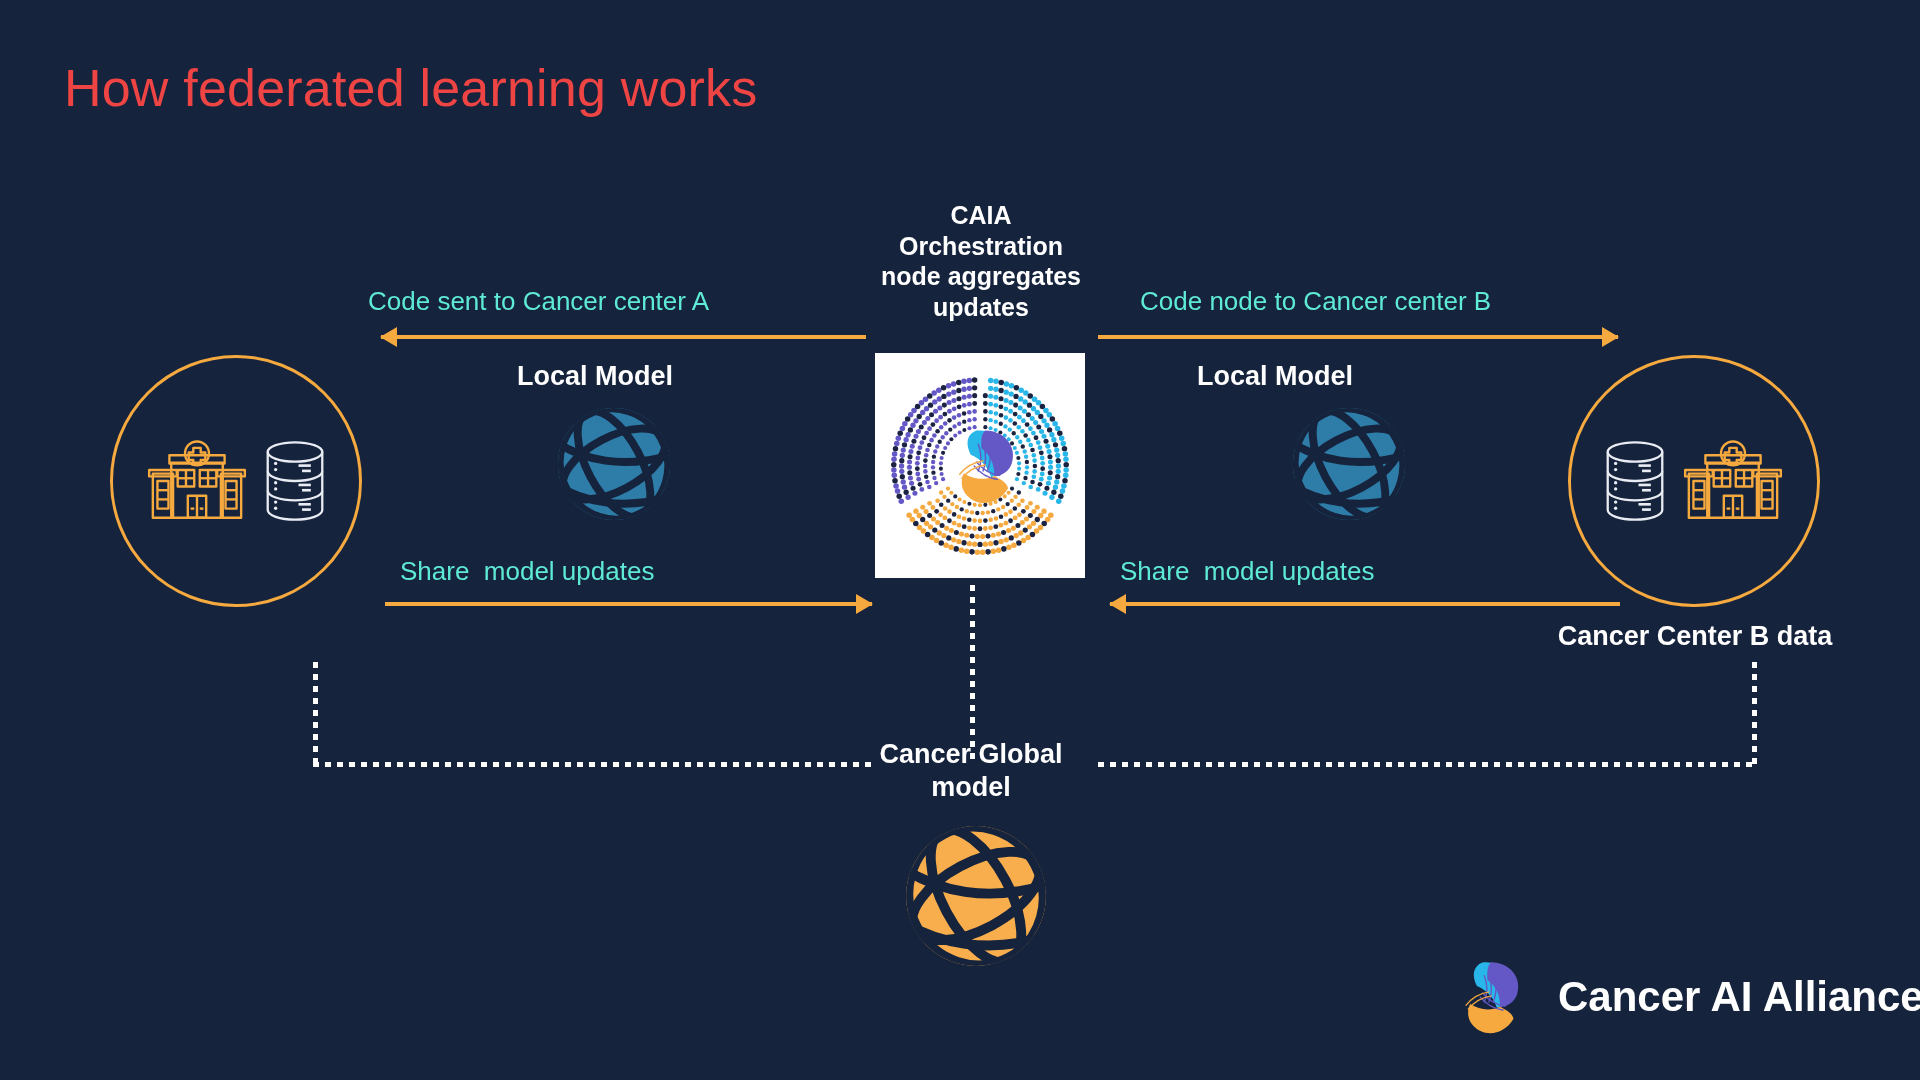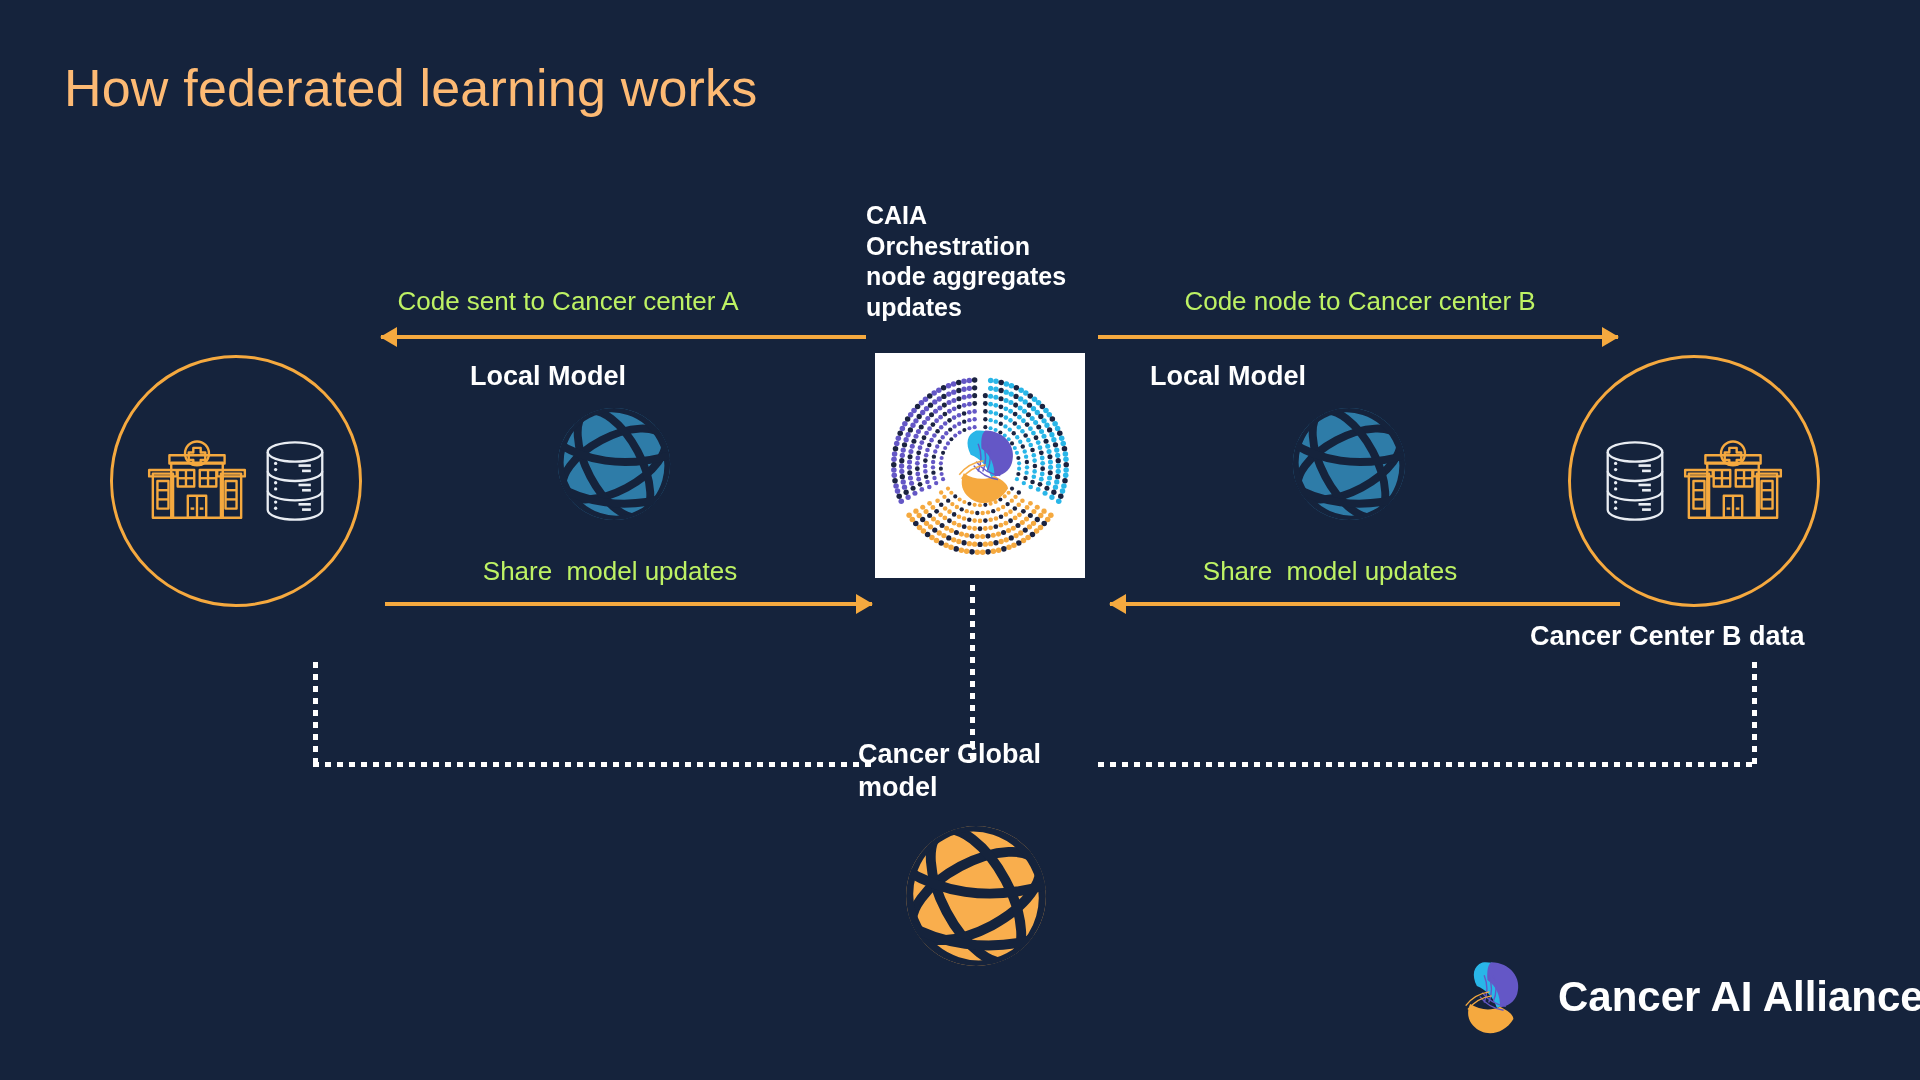--- a/index.html
+++ b/index.html
@@ -14,38 +14,38 @@
     width: 1920px; height: 1080px;
     background: #15233C;
   }
 
   
   .title {
     position: absolute;
     left: 64px; top: 58px;
     font-size: 52px;
     font-weight: 300;
-    color: #fdba74;
+    color: #ef4444;
     letter-spacing: 0.2px;
     white-space: nowrap;
   }
 
   
   .bold-label {
     position: absolute;
     color: #FFFFFF;
     font-weight: bold;
+    text-align: center;
+    line-height: 1.22;
+  }
+  .light-label {
+    position: absolute;
+    color: #5eead4;
+    font-weight: 400;
     text-align: left;
-    line-height: 1.22;
-  }
-  .light-label {
-    position: absolute;
-    color: #bef264;
-    font-weight: 400;
-    text-align: center;
     white-space: pre;
   }
 
   
   .caia-heading {
     left: 866px; top: 200px;
     width: 230px;
     font-size: 25px;
   }
 

